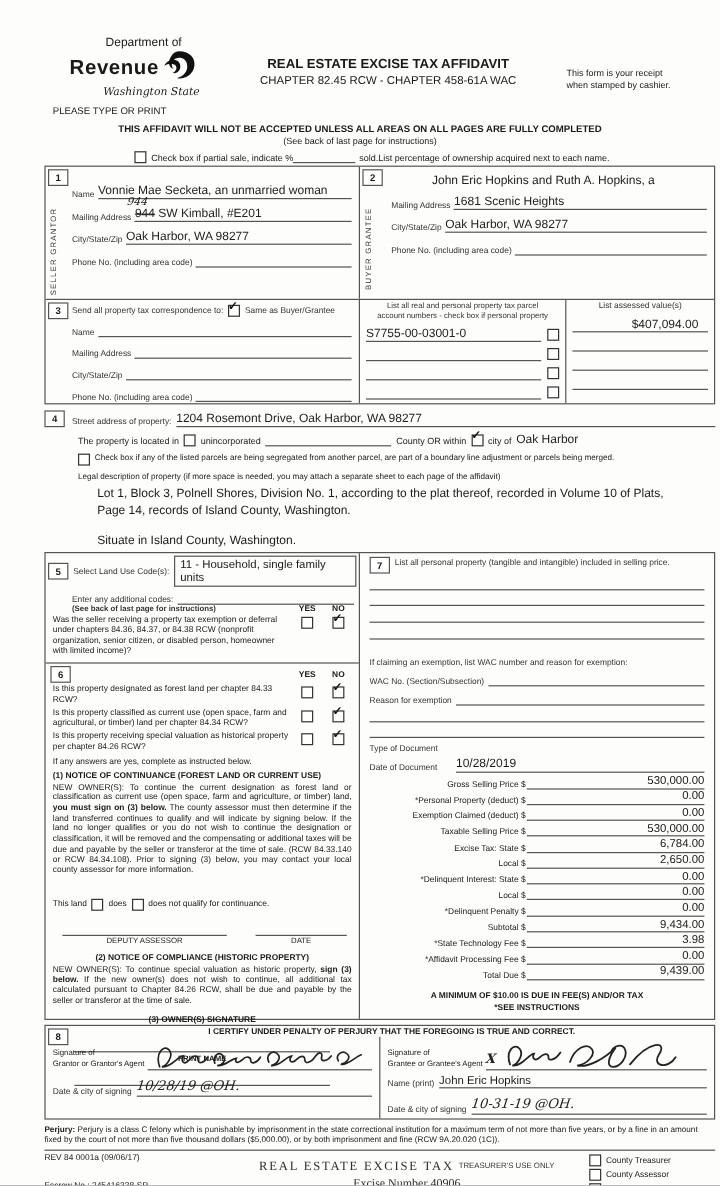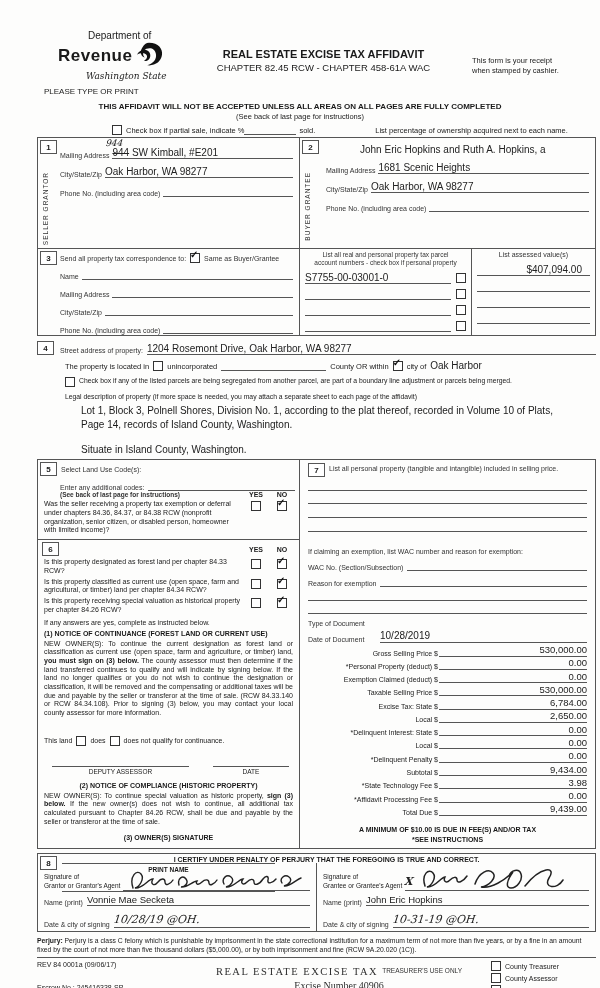--- a/index.html
+++ b/index.html
@@ -158,28 +158,32 @@
       <div>when stamped by cashier.</div>
     </div>
   </div>
   <div class="warn">THIS AFFIDAVIT WILL NOT BE ACCEPTED UNLESS ALL AREAS ON ALL PAGES ARE FULLY COMPLETED</div>
   <div class="seeback">(See back of last page for instructions)</div>
   <div class="partialrow">
     <span class="cb"></span>
     <span style="margin-left:4px;">Check box if partial sale, indicate %</span>
     <span class="ul" style="width:52px;display:inline-block;"></span>
     <span style="margin-left:3px;">sold.</span>
-    <span style="margin-left:60px;">List percentage of ownership acquired next to each name.</span>
+    <span style="">List percentage of ownership acquired next to each name.</span>
   </div>
 
   <div class="band box">
     <div class="r1">
       <div class="cellA">
         <span class="badge nbadge">1</span>
         <span class="vert">SELLER GRANTOR</span>
+        <div class="frow" style="margin-top:13px;">
+          <span class="lbl">Name</span>
+          <span class="fval typed">Vonnie Mae Secketa, an unmarried woman</span>
+        </div>
         <div class="frow">
           <span class="lbl">Mailing Address</span>
           <span class="fval typed" style="position:relative;">
             <span class="hand" style="position:absolute;top:-9px;left:-6px;font-size:9px;">944</span>
             <span style="text-decoration:line-through;">944</span>
             <span>SW Kimball, #E201</span>
           </span>
         </div>
         <div class="frow">
           <span class="lbl">City/State/Zip</span>
@@ -301,20 +305,21 @@
     <div class="legaltext">Lot 1, Block 3, Polnell Shores, Division No. 1, according to the plat thereof, recorded in Volume 10 of Plats, Page 14, records of Island County, Washington.</div>
     <div class="situate">Situate in Island County, Washington.</div>
   </div>
 
   <div class="band box box2">
     <div class="lcol">
       <div class="sec5">
         <div class="s5hdr">
           <span class="badge">5</span>
           <span class="lbl">Select Land Use Code(s):</span>
+          <span class="lubox">11 - Household, single family units</span>
         </div>
         <div class="addl">
           <span class="lbl">Enter any additional codes:</span>
           <span class="ul" style="flex:1;margin-left:4px;min-height:9px;"></span>
         </div>
         <div class="ynhead">
           <span class="tiny sp">(See back of last page for instructions)</span>
           <span class="yn">YES</span>
           <span class="yn">NO</span>
         </div>
@@ -493,24 +498,20 @@
           <span class="siglbl">
             <div>Signature of</div>
             <div>Grantor or Grantor's Agent</div>
           </span>
           <span class="sigpad">
             <svg class="sig" width="178" height="30" viewBox="0 0 178 30">
               <path d="M6 22 C2 10 10 3 14 8 C18 13 12 21 8 22 C16 23 22 12 26 13 C23 18 27 21 31 16 C34 12 38 12 38 16 C38 20 43 19 46 14 M52 19 C50 12 56 9 59 13 C62 17 58 21 54 21 C60 22 66 15 70 15 C68 18 71 20 75 16 C78 13 82 13 82 17 C82 20 87 19 90 14 M97 18 C94 12 100 8 104 11 C108 14 104 20 99 21 C106 22 112 13 116 13 C113 17 116 20 120 16 C123 13 127 12 127 16 C127 20 132 19 136 13 C139 9 142 10 141 14 C140 18 145 18 149 13 M155 17 C152 12 158 8 162 11 C166 14 162 19 157 20 C163 21 170 13 174 12" stroke="#222" stroke-width="1.4" fill="none" stroke-linecap="round"></path>
             </svg>
           </span>
         </div>
-        <div class="nrow">
-          <span class="lbl">Name (print)</span>
-          <span class="fv">Vonnie Mae Secketa</span>
-        </div>
         <div class="drow">
           <span class="lbl">Date &amp; city of signing</span>
           <span class="fv"><span class="hand" style="font-size:11px;">10/28/19  @OH.</span></span>
         </div>
       </div>
       <div class="s8c">
         <div class="sigrow">
           <span class="siglbl">
             <div>Signature of</div>
             <div>Grantee or Grantee's Agent</div>

